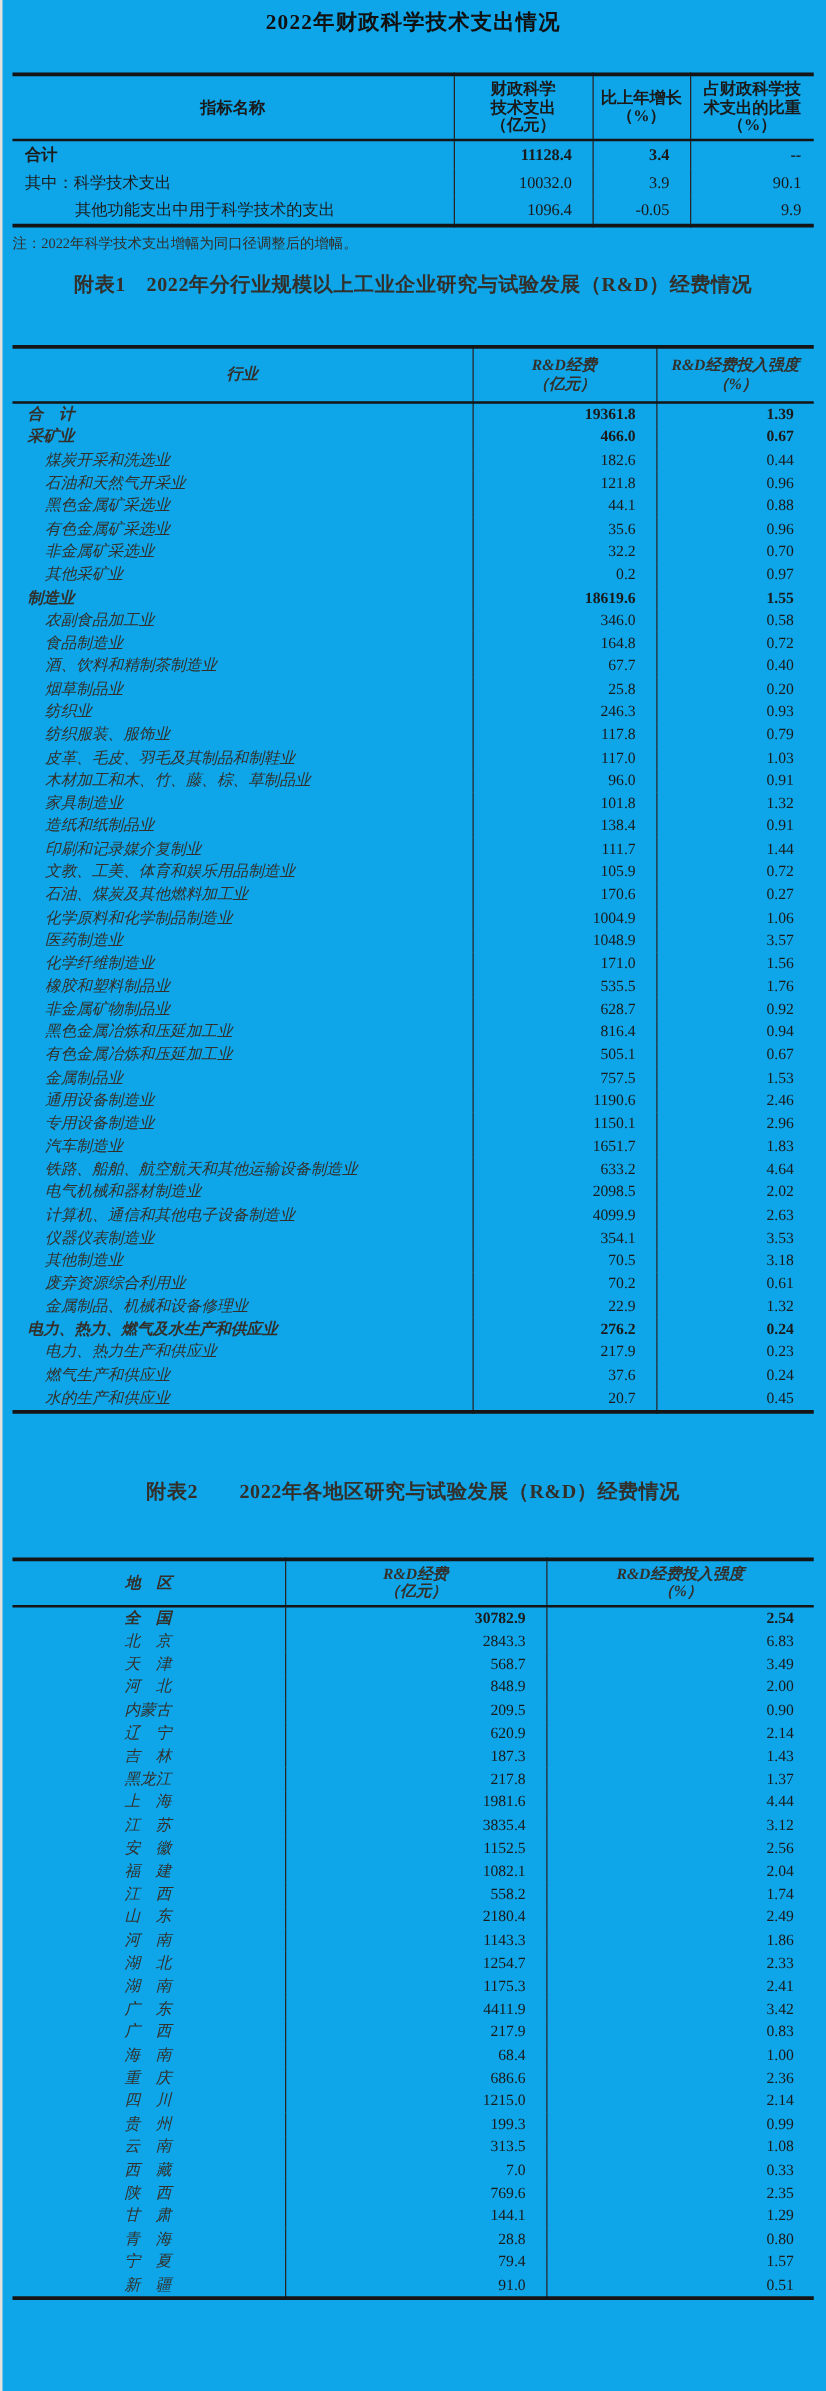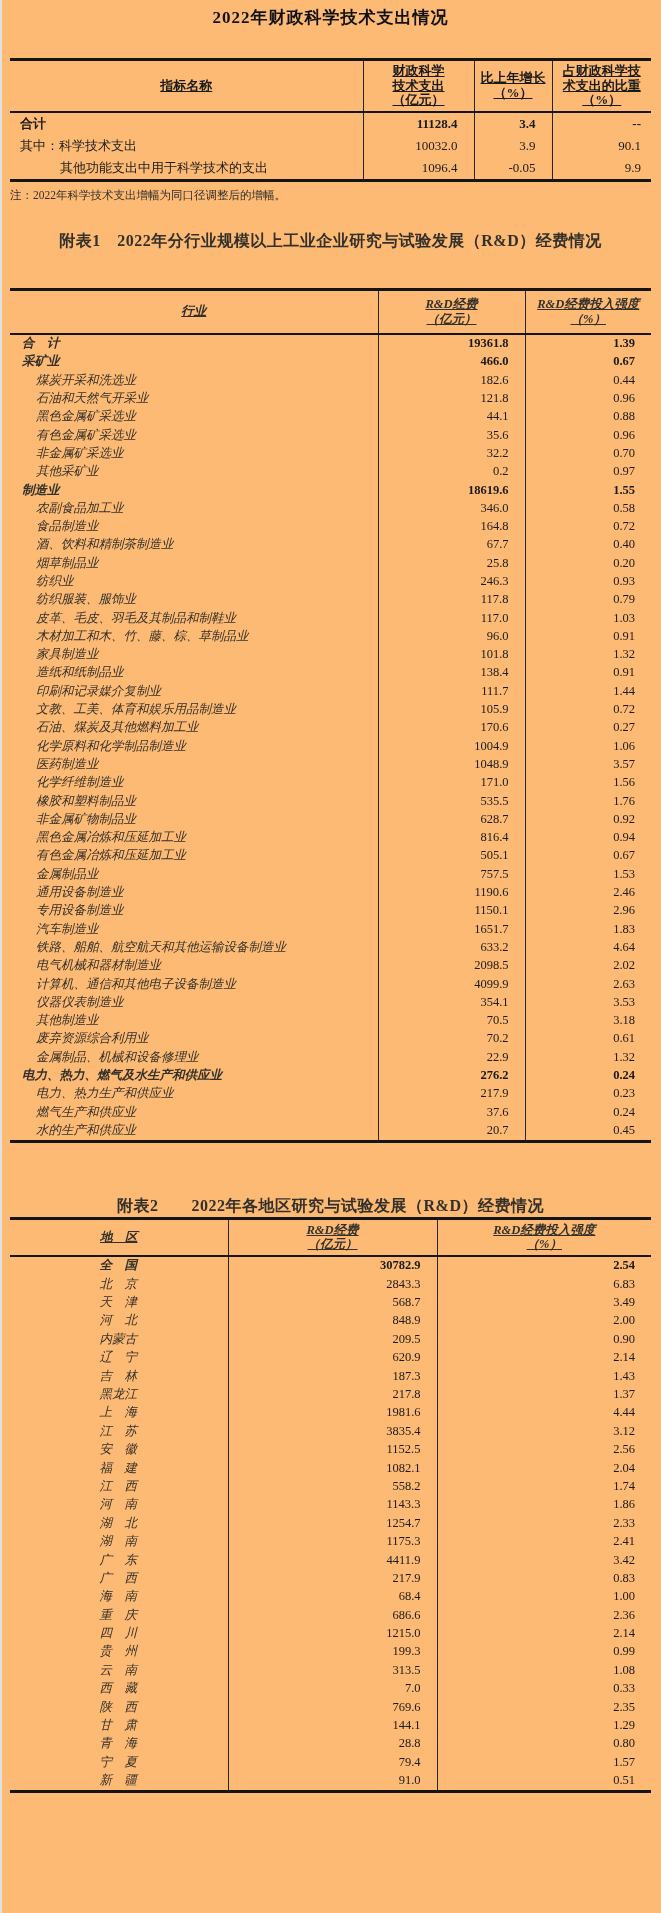--- a/index.html
+++ b/index.html
@@ -1,53 +1,53 @@
 <!DOCTYPE html>
 <html><head>
 <meta charset="utf-8">
 <style>
   html,body{margin:0;padding:0;background:#ffffff;}
   .page{
     position:relative;
     width:661px;height:1913px;
-    background:#fdba74;
+    background:#0ea5e9;
     overflow:hidden;
     font-family:"Liberation Serif","DejaVu Serif",serif;
     color:#1c1c1c;
     box-shadow:inset 2px 0 0 #e3e1de;
   }
   .doc-title{
     margin:6px 0 0 0;
     font-size:17px;line-height:24px;
     font-weight:bold;text-align:center;
     color:#111;letter-spacing:1px;
   }
   .kai{color:#33302b;}
   .sub-title{
     font-size:16px;line-height:22px;
     font-weight:bold;text-align:center;
     letter-spacing:0.5px;
   }
-  .sub-title.a1{margin-top:27px;}
+  .sub-title.a1{margin-top:15px;}
   .sub-title.a2{margin-top:52px;}
   .note{
     margin:5px 0 0 10px;
     font-size:11.5px;line-height:16px;
   }
   .stat-table{
     border-collapse:collapse;table-layout:fixed;
     width:641px;margin-left:10px;
     border-top:3px solid #151515;
     border-bottom:3px solid #151515;
   }
   .stat-table thead tr{border-bottom:2px solid #151515;}
   .stat-table th+th,.stat-table td+td{border-left:1.3px solid #262626;}
   .stat-table th{
     font-weight:bold;text-align:center;vertical-align:middle;
-    font-style:italic;color:#33302b;text-decoration:underline;
+    font-style:italic;color:#33302b;
   }
   .stat-table td{vertical-align:middle;padding-top:0;padding-bottom:0;}
   .stat-table td.num{
     text-align:right;padding-right:16px;
     font-style:normal;color:#1a1a1a;
     font-family:"Liberation Serif","DejaVu Serif",serif;
   }
   tr.bold td{font-weight:bold;}
   
   .t1{margin-top:28px;}
@@ -56,21 +56,21 @@
   .t1 td.label{padding-left:10px;}
   .t1 td.label.ind1{padding-left:50px;}
   .t1 td:nth-child(4){padding-right:10px;}
   
   .t2{margin-top:36px;}
   .t2 th{font-size:12.5px;line-height:15px;padding:6px 2px;}
   .t2 td{height:18.3px;font-size:12.5px;}
   .t2 td.label{font-style:italic;color:#33302b;padding-left:12px;}
   .t2 td.label.ind1{padding-left:26px;}
   
-  .t3{}
+  .t3{margin-top:41px;}
   .t3 th{font-size:12.5px;line-height:14.5px;padding:3px 2px;}
   .t3 td{height:18.4px;font-size:12.5px;}
   .t3 td.label{font-style:italic;color:#33302b;text-align:center;padding-left:0;}
 </style>
 </head>
 <body>
 
 <div class="page">
 
   <h1 class="doc-title">2022年财政科学技术支出情况</h1>
@@ -428,20 +428,25 @@
           <td class="label ind0">福　建</td>
           <td class="num">1082.1</td>
           <td class="num">2.04</td>
         </tr>
         <tr>
           <td class="label ind0">江　西</td>
           <td class="num">558.2</td>
           <td class="num">1.74</td>
         </tr>
         <tr>
+          <td class="label ind0">山　东</td>
+          <td class="num">2180.4</td>
+          <td class="num">2.49</td>
+        </tr>
+        <tr>
           <td class="label ind0">河　南</td>
           <td class="num">1143.3</td>
           <td class="num">1.86</td>
         </tr>
         <tr>
           <td class="label ind0">湖　北</td>
           <td class="num">1254.7</td>
           <td class="num">2.33</td>
         </tr>
         <tr>

